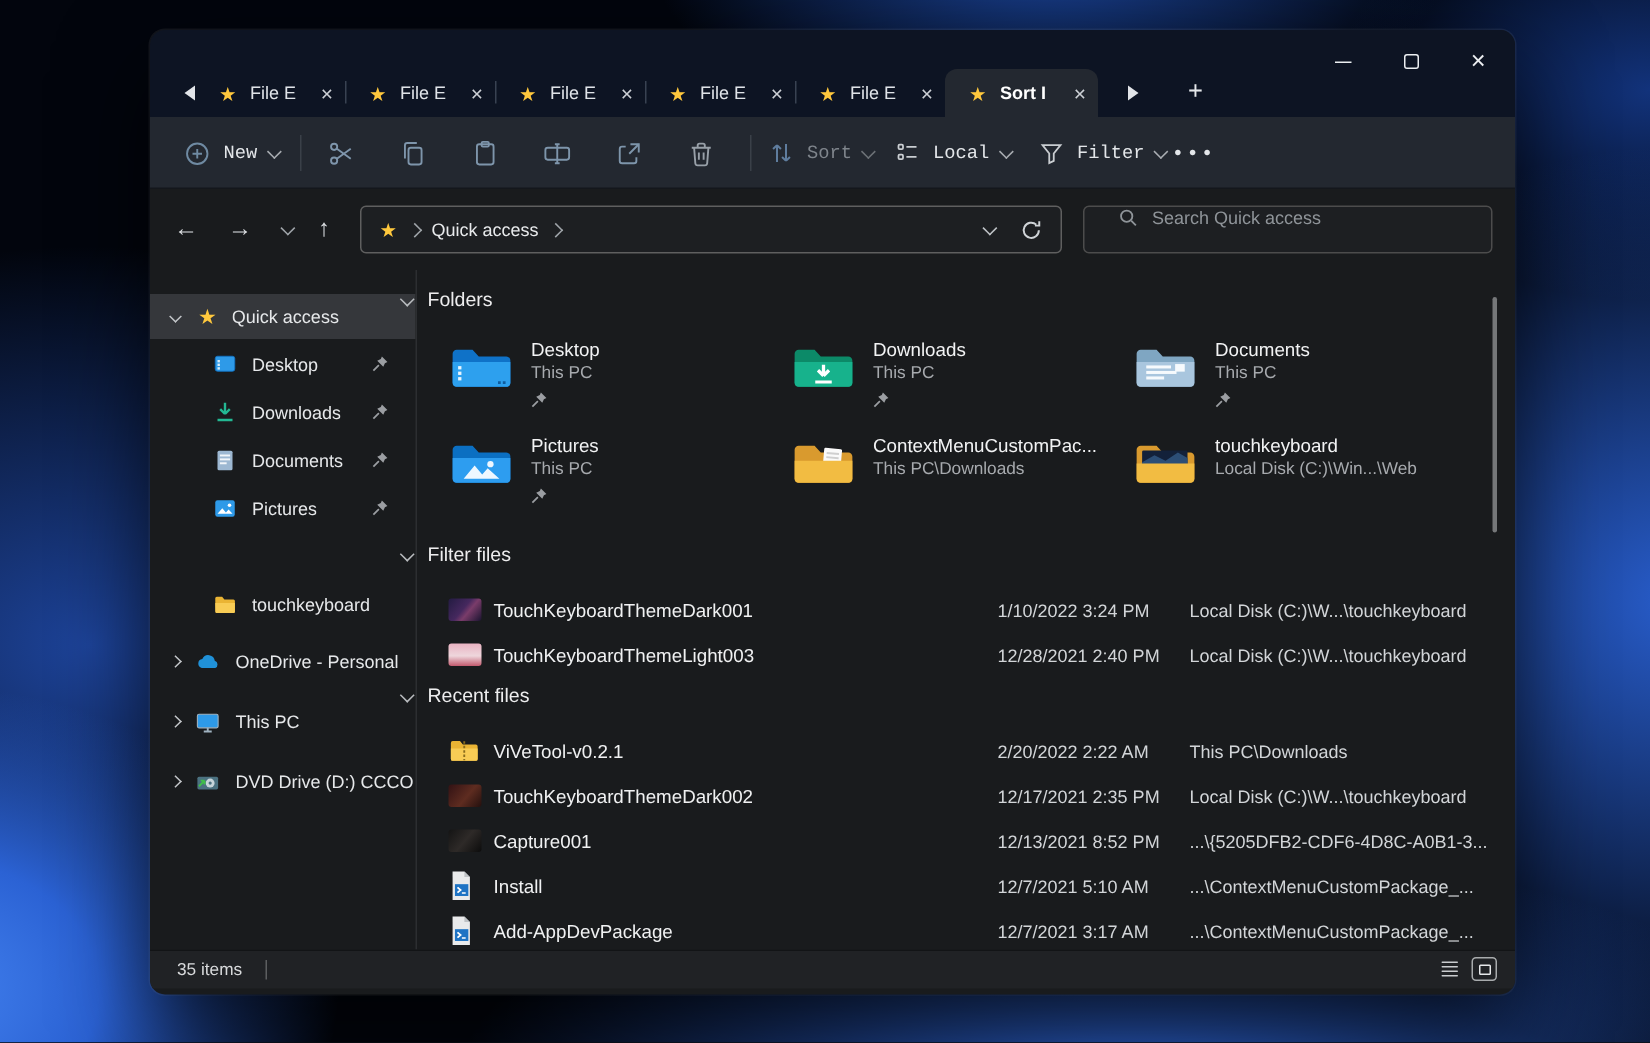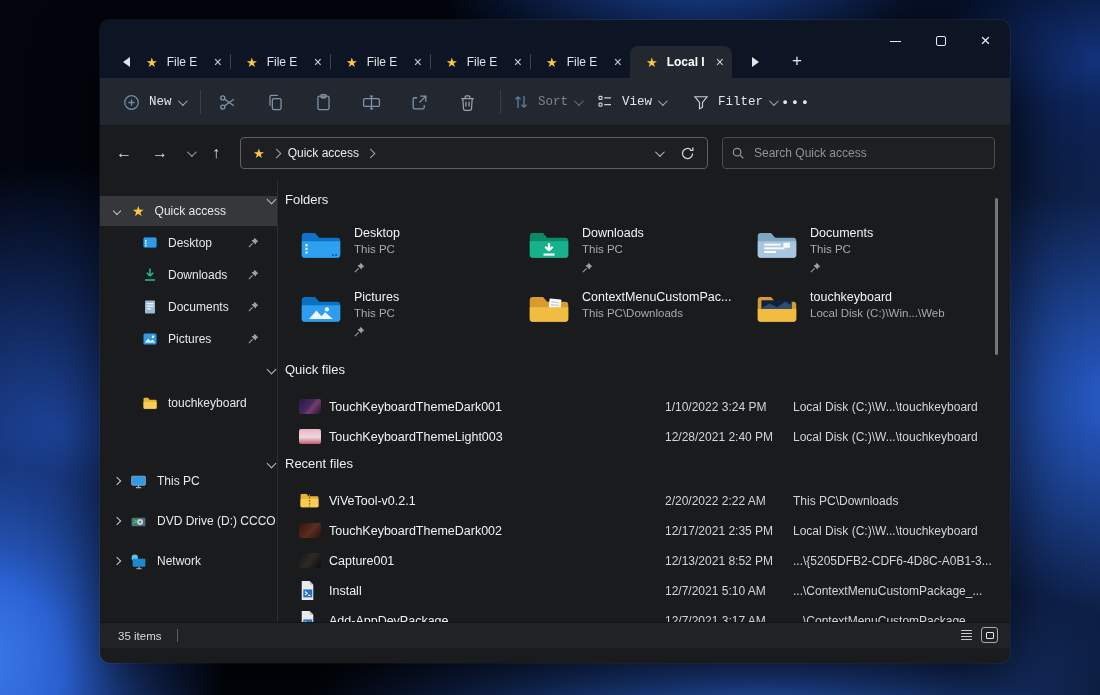--- a/index.html
+++ b/index.html
@@ -63,21 +63,21 @@
   .addr-row { position:absolute; top:106px; left:0; right:0; height:54px; background:#191b1d; }
   .navbtn { position:absolute; top:13px; width:32px; height:28px; display:flex; align-items:center;
             justify-content:center; color:#d9dcdf; font-size:16px; border-radius:4px; }
   .navbtn.dim { color:#9fa4a9; }
   .addr-box { position:absolute; left:140px; top:11px; width:468px; height:32px; border:1px solid #5f5f5f;
               border-radius:4px; background:#1d1f22; display:flex; align-items:center; padding:0 12px; }
   .addr-box .star { color:#ffc83d; font-size:13px; margin-right:8px; }
   .crumb { color:#e8eaec; font-size:12px; margin:0 8px; }
   .addr-right { margin-left:auto; display:flex; align-items:center; gap:18px; color:#cfd3d7; }
   .search-box { position:absolute; left:622px; top:11px; width:273px; height:32px; border:1px solid #4c4c4c;
-                border-radius:4px; background:#1d1f22; display:flex; align-items:center; padding:0 8px; color:#8f9499; }
+                border-radius:4px; background:#1d1f22; display:flex; align-items:flex-start; padding:0 22px; color:#8f9499; }
   .search-box input { background:transparent; border:none; outline:none; color:#cfd3d7; font-size:12px;
                       margin-left:9px; width:200px; font-family:"Liberation Sans", sans-serif; }
   .search-box input::placeholder { color:#8f9499; }
 
   
   .main { position:absolute; top:160px; left:0; right:0; bottom:26px; background:#191b1d; }
   .sidebar { position:absolute; left:0; top:0; bottom:0; width:177px; }
   .sidebar-divider { position:absolute; left:177px; top:0; bottom:0; width:1px; background:#2c2e31; }
   .snav { position:absolute; left:0; width:177px; height:30px; display:flex; align-items:center;
           color:#e6e8ea; font-size:12px; white-space:nowrap; overflow:hidden; }
@@ -105,21 +105,21 @@
   .f-loc  { position:absolute; left:516px; top:8px; font-size:12px; color:#d2d5d8; white-space:nowrap; }
   .thumb { width:22px; height:15px; border-radius:2px; }
   .th-darkpurple { background:linear-gradient(130deg,#231b42 0%,#45285e 45%,#7a3c6a 60%,#1a1430 100%); }
   .th-lightpink  { background:linear-gradient(180deg,#e9b3c2 0%,#eed6dc 55%,#c25a6e 100%); }
   .th-darkred    { background:linear-gradient(130deg,#321214 0%,#5e2c20 55%,#24100e 100%); }
   .th-dark       { background:linear-gradient(130deg,#141414 0%,#2e2a28 50%,#0c0c0c 100%); }
 
   .scrollthumb { position:absolute; right:12px; top:18px; width:3px; height:157px; background:#757779; border-radius:2px; }
 
   
-  .status { position:absolute; left:0; right:0; bottom:15px; height:26px; background:#202225;
+  .status { position:absolute; left:0; right:0; bottom:4px; height:26px; background:#202225;
             border-top:1px solid #121416; display:flex; align-items:center; padding:0 18px;
             font-size:11.5px; color:#d8dadc; }
   .status-sep { width:1px; height:13px; background:#5c5e60; margin-left:16px; }
   .view-toggles { position:absolute; right:12px; top:4px; display:flex; gap:7px; align-items:center; }
   .vt1 { width:15px; height:14px; display:flex; flex-direction:column; justify-content:center; gap:2px; padding:2px; }
   .vt1 span { display:block; height:1.6px; background:#c9cccf; border-radius:1px; }
   .vt2 { width:17px; height:16px; border:1px solid #a8abad; border-radius:3px; display:flex; align-items:center; justify-content:center; }
   .vt2 span { width:8px; height:7px; border:1.6px solid #e6e8ea; border-radius:1px; display:block; }
 </style>
 </head>
@@ -158,21 +158,21 @@
       <span class="tab-close">×</span>
     </div>
     <div class="tab-sep" style="left:430px"></div>
     <div class="tab" style="left:430px">
       <span class="star">★</span>
       <span class="tab-label">File E</span>
       <span class="tab-close">×</span>
     </div>
     <div class="tab active" style="left:530px">
       <span class="star">★</span>
-      <span class="tab-label">Local I</span>
+      <span class="tab-label">Sort I</span>
       <span class="tab-close">×</span>
     </div>
 
     <div class="tab-scroll" style="left:645px">
         <span class="tri tri-right"></span>
       </div>
     <div class="tab-new">+</div>
 
     <div class="wincontrols">
       <div class="wc">
@@ -246,21 +246,21 @@
       <span class="tlabel dim">Sort</span>
       <span class="chev" style="border-color:#6d7277"></span>
     </div>
     <div class="tbtn" style="left:490px; padding:0 6px; color:#c9cdd1;">
       <svg width="18" height="18" viewBox="0 0 24 24" fill="none" stroke="currentColor" stroke-width="1.6">
           <rect x="4" y="4.5" width="4" height="4" rx="1"></rect>
           <path d="M11 6.5h9"></path>
           <rect x="4" y="13.5" width="4" height="4" rx="1"></rect>
           <path d="M11 15.5h9"></path>
         </svg>
-      <span class="tlabel">View</span>
+      <span class="tlabel">Local</span>
       <span class="chev"></span>
     </div>
     <div class="tbtn" style="left:586px; padding:0 6px; color:#c9cdd1;">
       <svg width="18" height="18" viewBox="0 0 24 24" fill="none" stroke="currentColor" stroke-width="1.6">
           <path d="M4 5h16l-6 7.5V19l-4 2v-8.5L4 5z"></path>
         </svg>
       <span class="tlabel">Filter</span>
       <span class="chev"></span>
     </div>
     <div class="tbtn" style="left:676px; width:40px;">
@@ -382,20 +382,29 @@
       <div class="snav" style="top:208px">
         <span class="sicon" style="margin-left:42px">
           <svg width="16" height="16" viewBox="0 0 16 16">
               <path d="M1.5 3.8a1 1 0 0 1 1-1h3.6l1.5 1.9h6a1 1 0 0 1 1 1v7a1 1 0 0 1-1 1h-11a1 1 0 0 1-1-1z" fill="#eab434"></path>
               <path d="M1.5 7h13.1v5.7a1 1 0 0 1-1 1h-11a1 1 0 0 1-1-1z" fill="#f8cc55"></path>
             </svg>
         </span>
         <span class="slabel">touchkeyboard</span>
       </div>
 
+      <div class="snav" style="top:246px">
+        <span class="schev right"></span>
+        <span class="sicon" style="margin-left:10px">
+          <svg width="17" height="17" viewBox="0 0 16 16">
+              <path d="M4.3 11.6a2.9 2.9 0 0 1 .3-5.7 4.1 4.1 0 0 1 7.8 1.2 2.4 2.4 0 0 1 .3 4.5z" fill="#2091d8"></path>
+            </svg>
+        </span>
+        <span class="slabel">OneDrive - Personal</span>
+      </div>
 
       <div class="snav" style="top:286px">
         <span class="schev right"></span>
         <span class="sicon" style="margin-left:10px">
           <svg width="17" height="17" viewBox="0 0 16 16">
               <rect x="1.5" y="3" width="13" height="8.5" rx="1" fill="#2e9ae8"></rect>
               <rect x="1.5" y="3" width="13" height="8.5" rx="1" fill="none" stroke="#9fb2c0" stroke-width=".7"></rect>
               <path d="M8 11.5v2M5.5 13.8h5" stroke="#9fb2c0" stroke-width="1.2"></path>
             </svg>
         </span>
@@ -408,31 +417,20 @@
           <svg width="17" height="17" viewBox="0 0 16 16">
               <rect x="1.5" y="4.5" width="13" height="8" rx="1" fill="#4b7180"></rect>
               <circle cx="9.5" cy="8.5" r="2.8" fill="#c7d4d9"></circle>
               <circle cx="9.5" cy="8.5" r="1" fill="#4b7180"></circle>
               <path d="M2.5 10.5 6 7M6 7H3.6M6 7v2.4" stroke="#3fbf48" stroke-width="1.2" fill="none"></path>
             </svg>
         </span>
         <span class="slabel">DVD Drive (D:) CCCO</span>
       </div>
 
-      <div class="snav" style="top:366px">
-        <span class="schev right"></span>
-        <span class="sicon" style="margin-left:10px">
-          <svg width="17" height="17" viewBox="0 0 16 16">
-              <circle cx="4.5" cy="4.5" r="3" fill="#55c4ef"></circle>
-              <rect x="2.5" y="5.5" width="12" height="7.5" rx="1" fill="#1f87cf"></rect>
-              <path d="M8.5 13v1.5M6 14.8h5" stroke="#9fb2c0" stroke-width="1.1"></path>
-            </svg>
-        </span>
-        <span class="slabel">Network</span>
-      </div>
     </div>
     <div class="sidebar-divider"></div>
 
     <div class="sec-h" style="left:168px; top:12px;">
       <span class="chev"></span>
       <span>Folders</span>
     </div>
 
     <div class="tile" style="left:199px; top:46px;">
       <span class="tile-icon">
@@ -543,21 +541,21 @@
           </svg>
       </span>
       <span>
         <div class="tile-name">touchkeyboard</div>
         <div class="tile-loc">Local Disk (C:)\Win...\Web</div>
       </span>
     </div>
 
     <div class="sec-h" style="left:168px; top:182px;">
       <span class="chev"></span>
-      <span>Quick files</span>
+      <span>Filter files</span>
     </div>
 
     <div class="frow" style="top:212px">
       <span class="f-icon thumb th-darkpurple"></span>
       <span class="f-name">TouchKeyboardThemeDark001</span>
       <span class="f-date">1/10/2022 3:24 PM</span>
       <span class="f-loc">Local Disk (C:)\W...\touchkeyboard</span>
     </div>
     <div class="frow" style="top:242px">
       <span class="f-icon thumb th-lightpink"></span>

